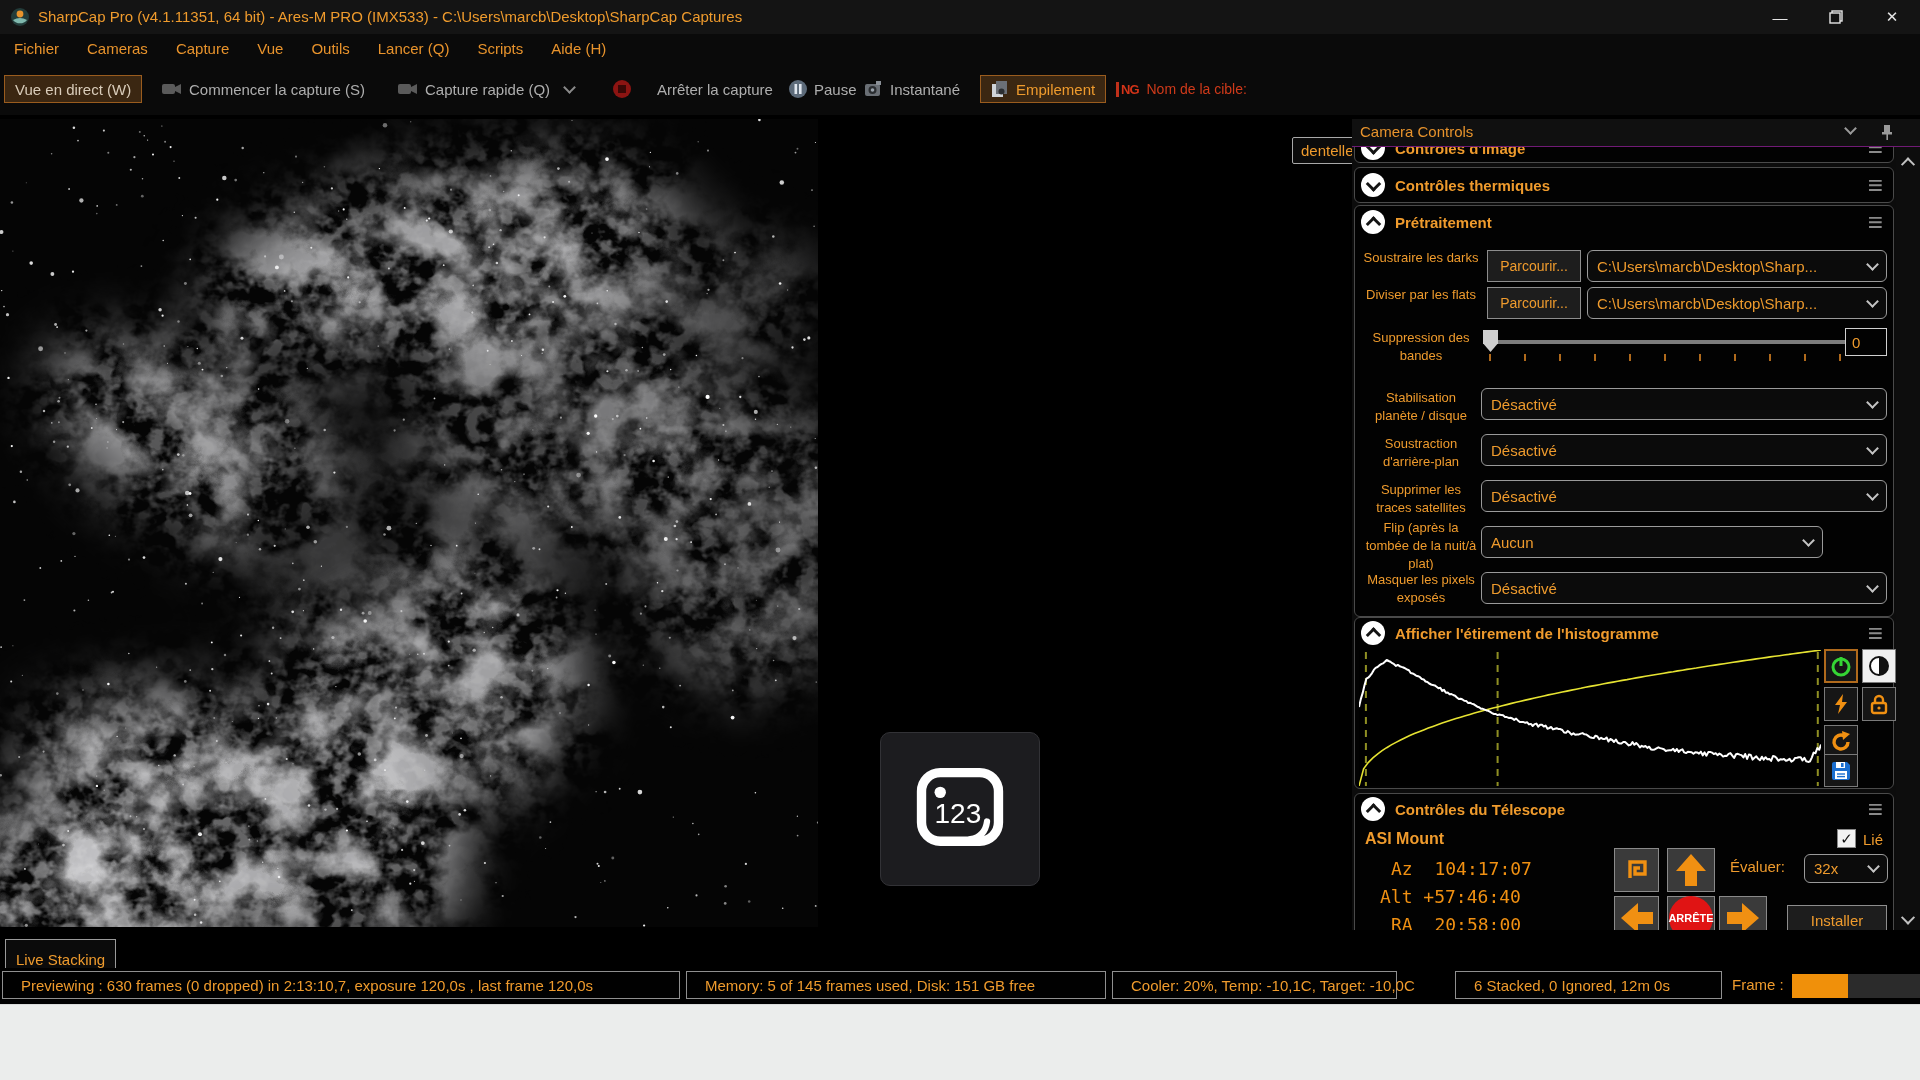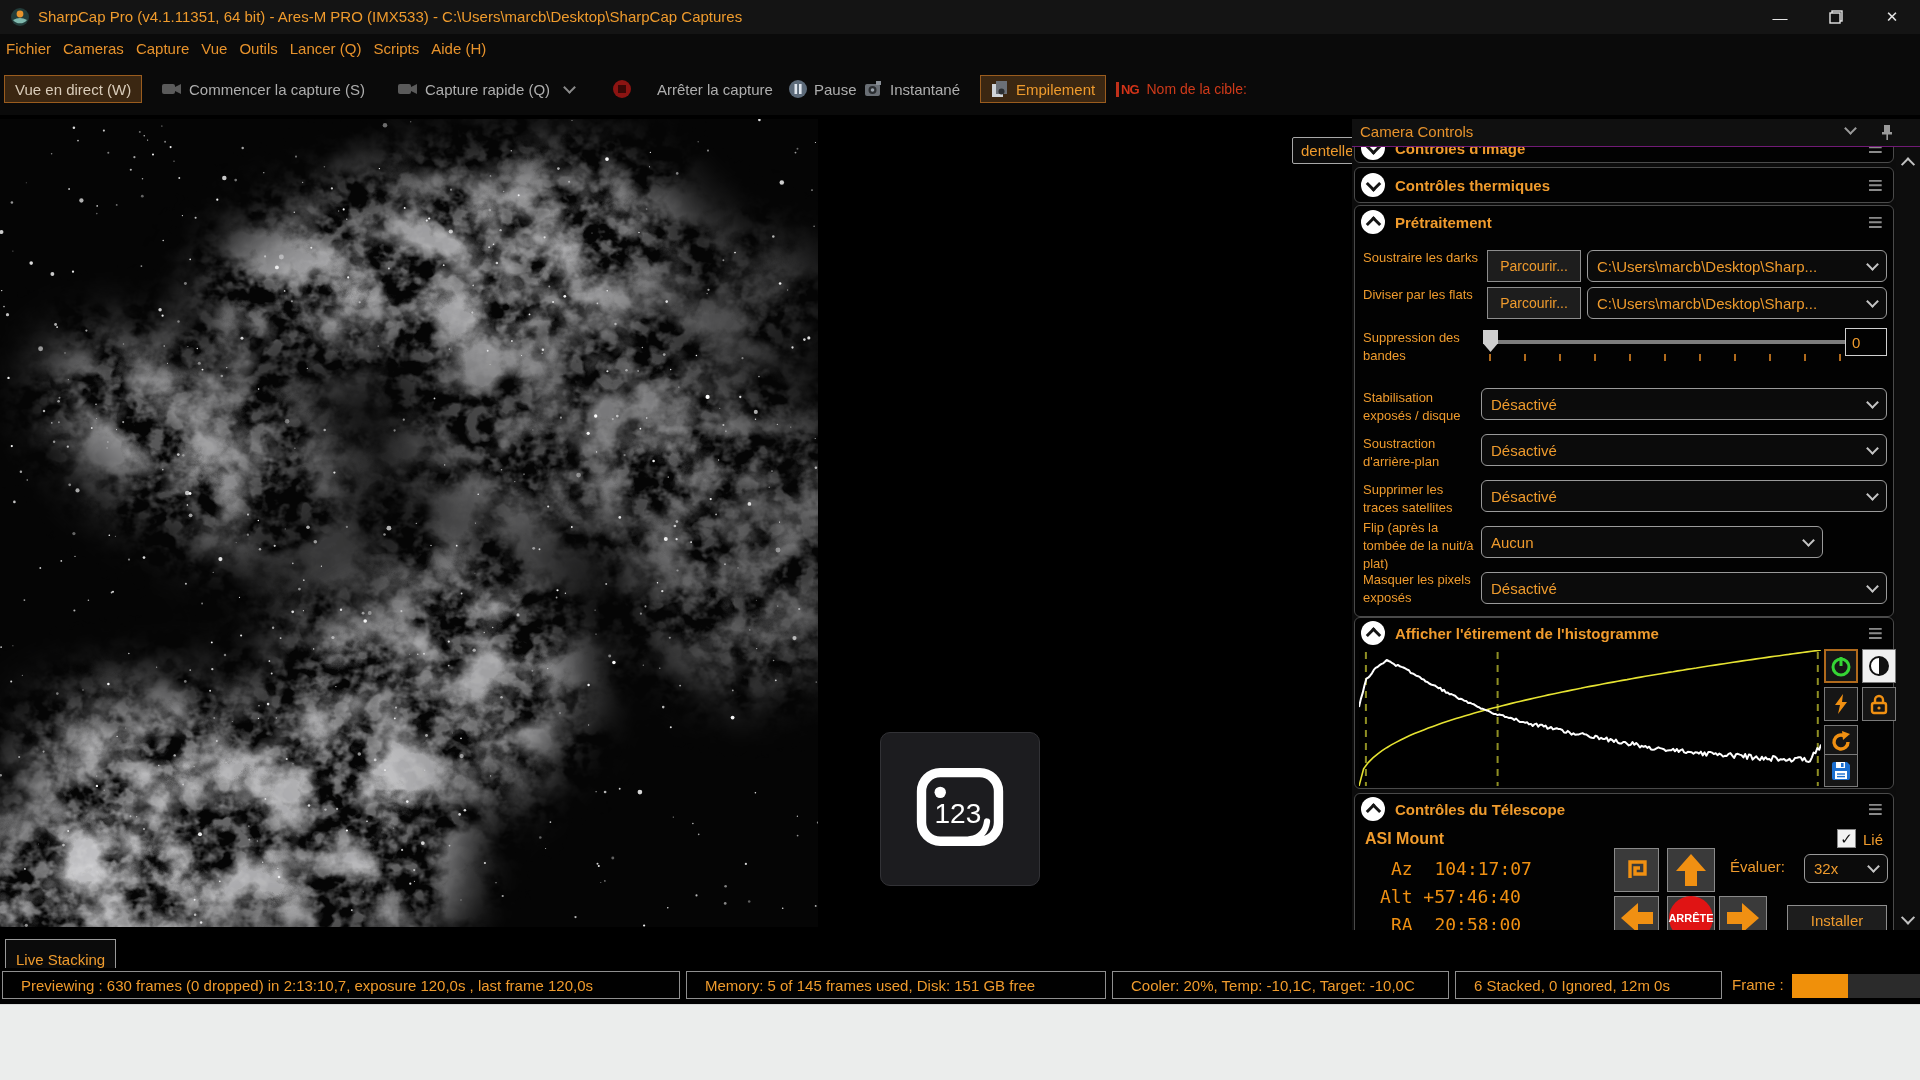--- a/index.html
+++ b/index.html
@@ -3,32 +3,32 @@
 <meta charset="utf-8">
 <style>
   html,body{margin:0;padding:0;background:#000;}
   body{width:1920px;height:1080px;overflow:hidden;font-family:"Liberation Sans",sans-serif;position:relative;}
   .abs{position:absolute;}
   
   #titlebar{left:0;top:0;width:1920px;height:34px;background:#141414;}
   #titlebar .ttl{position:absolute;left:38px;top:8px;color:#ef9b2d;font-size:15px;white-space:nowrap;}
   .winbtn{position:absolute;top:0;width:56px;height:34px;display:flex;align-items:center;justify-content:center;color:#e6e6e6;font-size:15px;}
   #menubar{left:0;top:34px;width:1920px;height:28px;background:#0a0a0a;display:flex;align-items:center;gap:0;}
-  .mitem{color:#e8932c;font-size:15px;padding:0 6px;white-space:nowrap;}
+  .mitem{color:#e8932c;font-size:15px;padding:0 14px;white-space:nowrap;}
   #toolbar{left:0;top:62px;width:1920px;height:53px;background:#0a0a0a;}
   .trow{position:absolute;top:13px;height:28px;display:flex;align-items:center;}
   .tgray{color:#aeaeae;font-size:15px;white-space:nowrap;}
   .tbtn{background:#3b2712;border:1px solid #9a5c1e;color:#d9ccba;font-size:15px;height:26px;display:flex;align-items:center;padding:0 10px;white-space:nowrap;}
   .tbtn.orange{color:#ef9b2d;}
   .sel{background:#0b0b0b;border:1px solid #a8a8a8;color:#ef9b2d;font-size:15px;display:flex;align-items:center;justify-content:space-between;padding:0 8px;border-radius:2px;box-sizing:border-box;}
   .scv{width:7px;height:7px;border-right:2px solid #c4c4c4;border-bottom:2px solid #c4c4c4;transform:rotate(45deg);margin-top:-4px;flex:none;}
   .redtx{color:#cf3a1a;}
   
   #panel{left:1352px;top:119px;width:568px;height:811px;background:#0c0c0c;overflow:hidden;}
-  #panel .sect{position:absolute;left:2px;width:540px;background:#020202;border:1px solid #4a4a4a;border-radius:6px;box-sizing:border-box;}
+  #panel .sect{position:absolute;left:2px;width:540px;background:#020202;border:1px solid #4a4a4a;border-radius:6px;box-sizing:border-box;text-align:center;}
   .shead{position:absolute;left:6px;display:flex;align-items:center;gap:10px;color:#ef9b2d;font-weight:bold;font-size:15px;white-space:nowrap;}
   .circle{width:24px;height:24px;border-radius:50%;background:#fff;display:flex;align-items:center;justify-content:center;flex:none;}
   .cv{width:8px;height:8px;border-right:3px solid #141414;border-bottom:3px solid #141414;}
   .cv.down{transform:rotate(45deg) translate(-1px,-1px);}
   .cv.up{transform:rotate(-135deg) translate(-1px,-1px);}
   .burger{position:absolute;right:10px;color:#8a8a8a;font-size:26px;line-height:20px;}
   .plabel{color:#ef9b2d;font-size:13px;line-height:15px;}
   .psel{position:absolute;background:#0b0b0b;border:1px solid #9a9a9a;color:#ef9b2d;font-size:15px;display:flex;align-items:center;justify-content:space-between;padding:0 9px;border-radius:6px;box-sizing:border-box;}
   .pbtn{position:absolute;background:#1d1d1d;border:1px solid #8d8d8d;color:#ef9b2d;font-size:14px;display:flex;align-items:center;justify-content:center;box-sizing:border-box;}
   .hbtn{position:absolute;width:34px;height:34px;background:#161616;border:1px solid #7a7a7a;display:flex;align-items:center;justify-content:center;box-sizing:border-box;}
@@ -718,21 +718,21 @@
       </div>
 
     <div class="abs" style="left:8px;top:122px;width:116px"><span class="plabel">Suppression des bandes</span></div>
     <div class="abs" style="left:134px;top:134px;width:356px;height:4px;background:#7d7d7d"></div>
     <div class="abs" style="left:128px;top:124px;width:15px;height:22px;background:#cfcfcf;clip-path:polygon(0 0,100% 0,100% 60%,50% 100%,0 60%)"></div>
     <div class="abs" style="left:134px;top:148px;width:354px;height:7px;background:repeating-linear-gradient(90deg,#b06a1c 0 2px,transparent 2px 35px)"></div>
     <div class="abs" style="left:490px;top:122px;width:42px;height:28px;background:#020202;border:1px solid #cfcfcf;color:#ef9b2d;font-size:15px;display:flex;align-items:center;padding-left:6px;box-sizing:border-box">
         <span>0</span>
       </div>
 
-    <div class="abs" style="left:8px;top:182px;width:116px"><span class="plabel">Stabilisation exposés / disque</span></div>
+    <div class="abs" style="left:8px;top:182px;width:116px"><span class="plabel">Stabilisation planète / disque</span></div>
     <div class="psel" style="left:126px;top:182px;width:406px;height:32px">
         <span>Désactivé</span>
         <span class="scv"></span>
       </div>
 
     <div class="abs" style="left:8px;top:228px;width:116px"><span class="plabel">Soustraction d'arrière-plan</span></div>
     <div class="psel" style="left:126px;top:228px;width:406px;height:32px">
         <span>Désactivé</span>
         <span class="scv"></span>
       </div>
@@ -873,21 +873,21 @@
     <span>Live Stacking</span>
   </div>
 
 <div class="abs" id="statusbar">
   <div class="seg" style="left:2px;width:678px">
       <span>Previewing : 630 frames (0 dropped) in 2:13:10,7, exposure 120,0s , last frame 120,0s</span>
     </div>
   <div class="seg" style="left:686px;width:420px">
       <span>Memory: 5 of 145 frames used, Disk: 151 GB free</span>
     </div>
-  <div class="seg" style="left:1112px;width:337px">
+  <div class="seg" style="left:1112px;width:285px">
       <span>Cooler: 20%, Temp: -10,1C, Target: -10,0C</span>
     </div>
   <div class="seg" style="left:1455px;width:267px">
       <span>6 Stacked, 0 Ignored, 12m 0s</span>
     </div>
   <span class="abs" style="left:1732px;top:8px;color:#ef9b2d;font-size:15px">Frame :</span>
   <div class="abs" style="left:1792px;top:6px;width:128px;height:24px;background:#2b2b2b">
     <div id="frame-fill" style="height: 100%; background: rgb(240, 144, 10); width: 44%;"></div>
   </div>
 </div>

